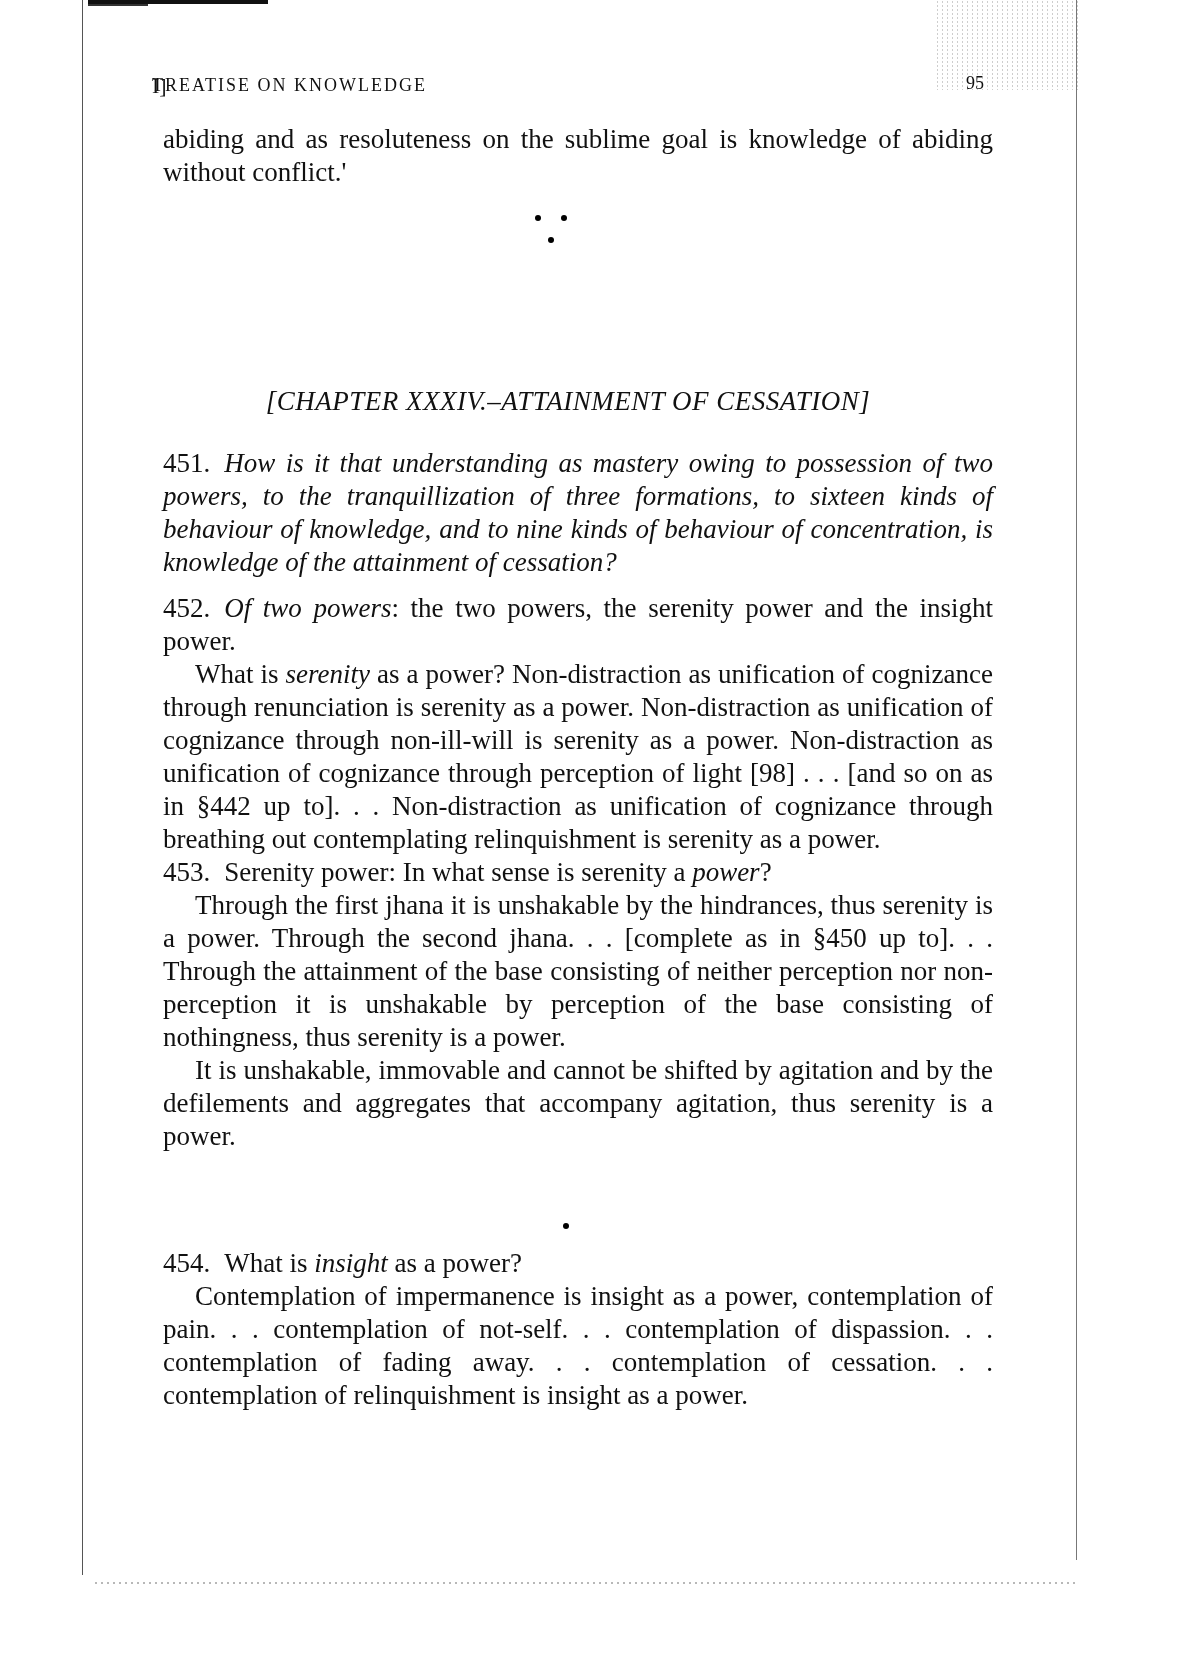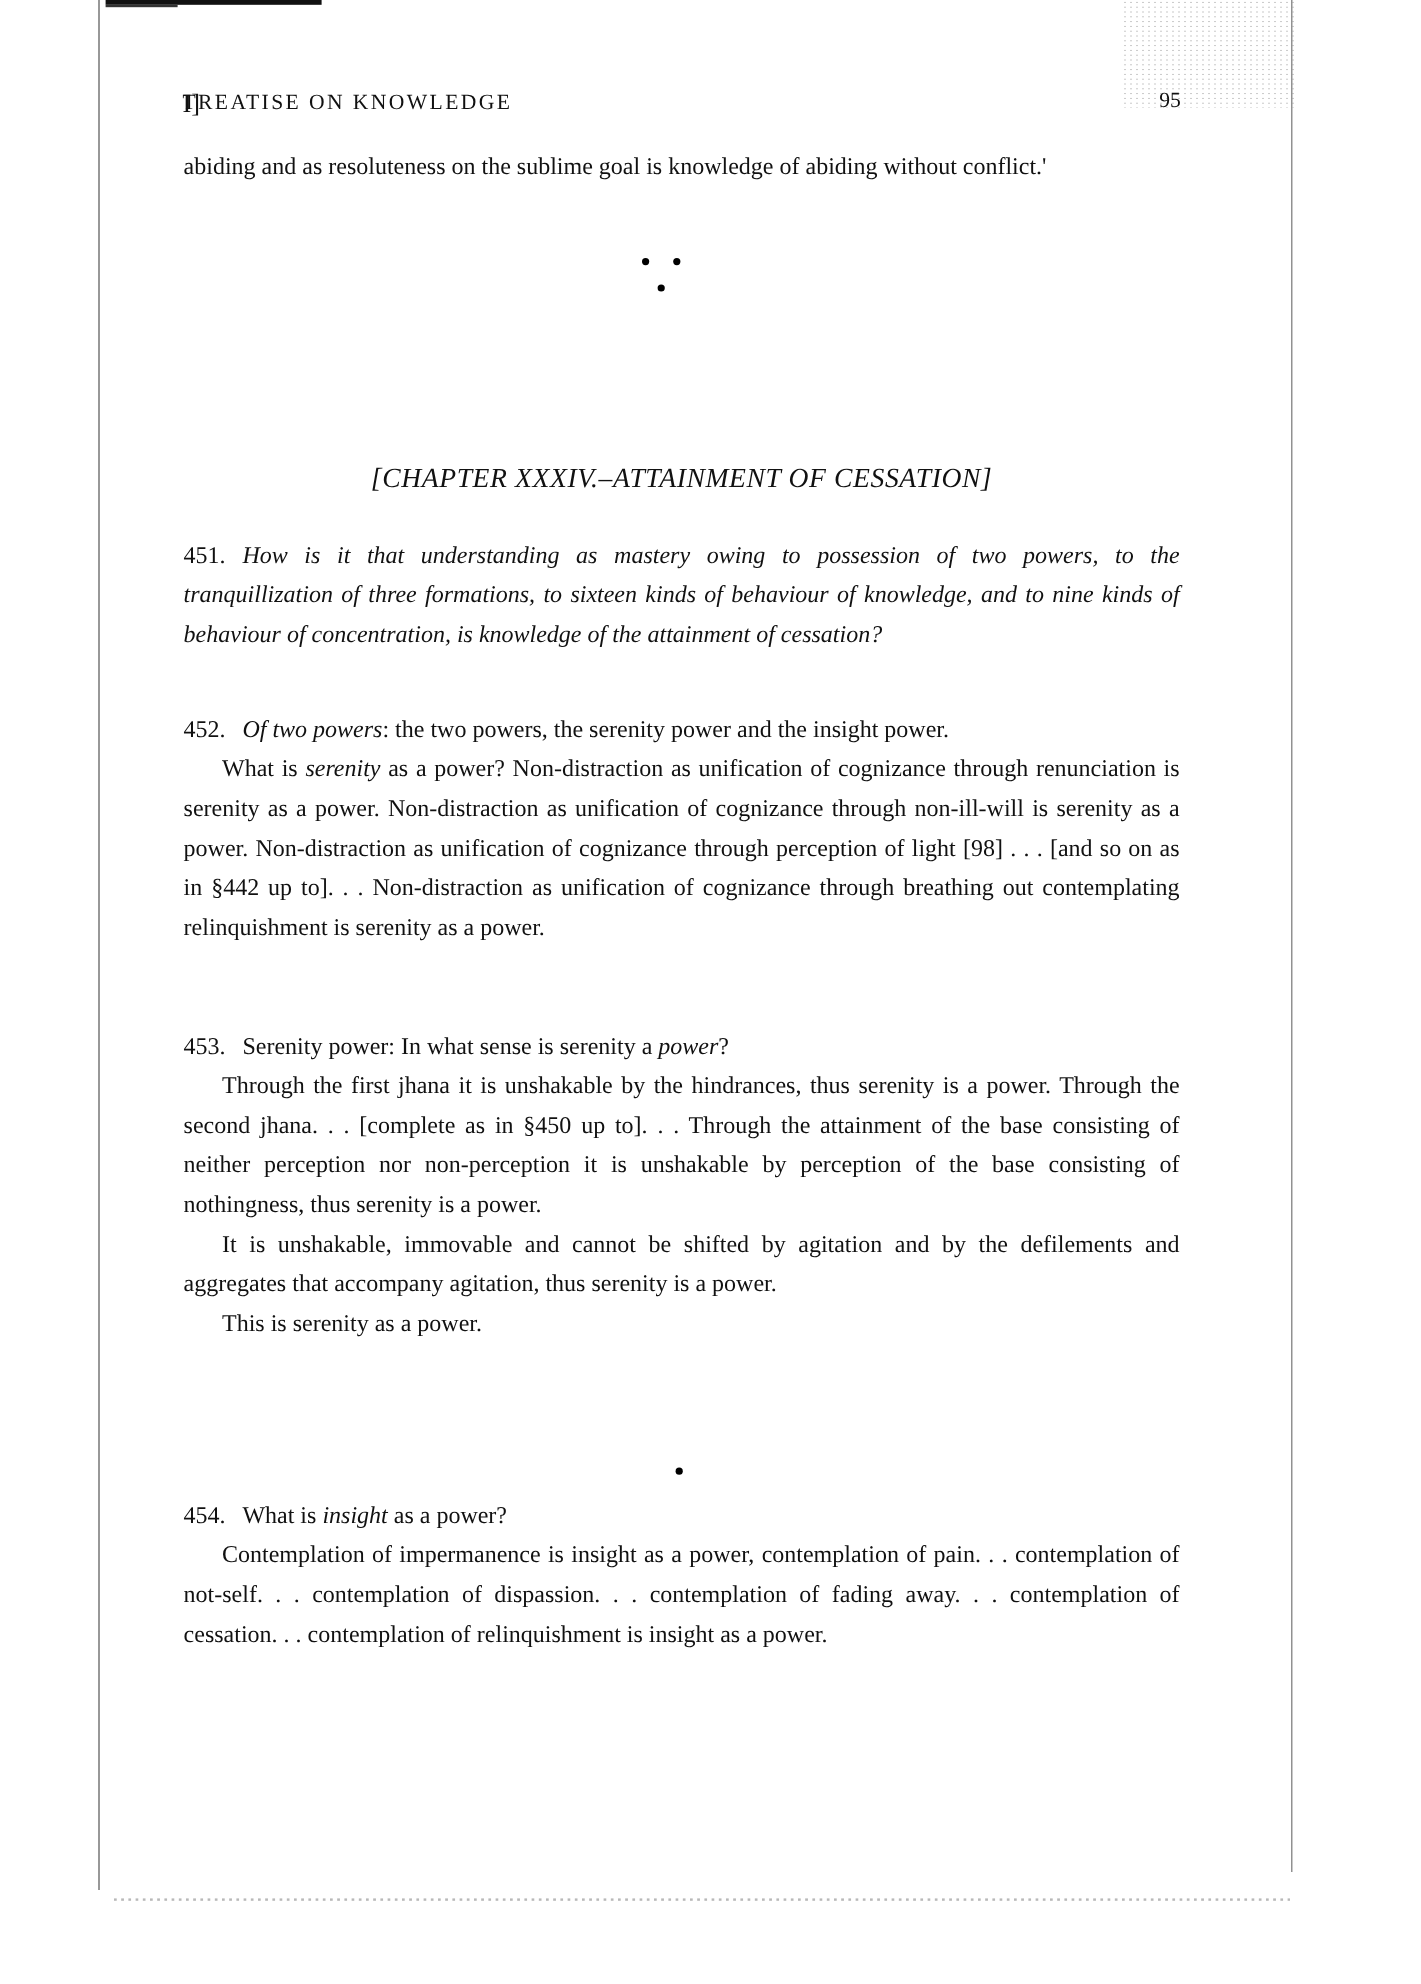--- a/index.html
+++ b/index.html
@@ -11,28 +11,28 @@
     .noise { position: absolute; left: 935px; top: 0; width: 145px; height: 90px;
       background-image: radial-gradient(#999 0.6px, transparent 0.8px);
       background-size: 5px 4px; opacity: 0.55; }
     .bottom-dots { position: absolute; left: 95px; top: 1582px; width: 980px; height: 2px;
       background-image: linear-gradient(to right, #888 40%, transparent 40%);
       background-size: 6px 2px; opacity: 0.6; }
     .header { position: absolute; left: 152px; top: 73px; width: 832px; height: 30px; }
     .header .left { position: absolute; left: 0; top: 0; font-size: 22px; }
     .header .title { position: absolute; left: 0; right: 0; top: 2px; font-size: 18px; letter-spacing: 2px; }
     .header .pageno { position: absolute; right: 0; top: 0; font-size: 18px; }
-    .text { position: absolute; left: 153px; width: 830px; font-size: 20px; line-height: 33px; text-align: justify; }
+    .text { position: absolute; left: 163px; width: 830px; font-size: 27px; line-height: 33px; text-align: justify; }
     .text p { margin: 0; }
     .indent { text-indent: 32px; }
     .num { margin-right: 14px; }
     i { font-style: italic; }
     .asterism { position: absolute; left: 535px; top: 215px; width: 40px; height: 30px; }
     .asterism span { position: absolute; width: 6px; height: 6px; border-radius: 50%; background: #000; }
-    .chapter { position: absolute; left: 153px; width: 830px; top: 386px; text-align: center; font-size: 23px; font-style: italic; letter-spacing: 0.5px; }
+    .chapter { position: absolute; left: 153px; width: 830px; top: 386px; text-align: center; font-size: 27px; font-style: italic; letter-spacing: 0.5px; }
     .sep-dot { position: absolute; left: 563px; top: 1223px; width: 6px; height: 6px; border-radius: 50%; background: #000; }
   </style>
 </head>
 <body>
 
 <div class="scan-top"></div>
 <div class="scan-top2"></div>
 <div class="border-left"></div>
 <div class="border-right"></div>
 <div class="noise"></div>
@@ -62,21 +62,20 @@
 
 <div class="text" style="top:592px;">
   <p><span class="num">452.</span><i>Of two powers</i><span>: the two powers, the serenity power and the insight power.</span></p>
   <p class="indent"><span>What is </span><i>serenity</i><span> as a power? Non-distraction as unification of cognizance through renunciation is serenity as a power. Non-distraction as unification of cognizance through non-ill-will is serenity as a power. Non-distraction as unification of cognizance through perception of light [98] . . . [and so on as in §442 up to]. . . Non-distraction as unification of cognizance through breathing out contemplating relinquishment is serenity as a power.</span></p>
 </div>
 
 <div class="text" style="top:856px;">
   <p><span class="num">453.</span><span>Serenity power: In what sense is serenity a </span><i>power</i><span>?</span></p>
   <p class="indent">Through the first jhana it is unshakable by the hindrances, thus serenity is a power. Through the second jhana. . . [complete as in §450 up to]. . . Through the attainment of the base consisting of neither perception nor non-perception it is unshakable by perception of the base consisting of nothingness, thus serenity is a power.</p>
   <p class="indent">It is unshakable, immovable and cannot be shifted by agitation and by the defilements and aggregates that accompany agitation, thus serenity is a power.</p>
-  <p class="indent">This is serenity as a power.</p>
 </div>
 
 <div class="sep-dot"></div>
 
 <div class="text" style="top:1247px;">
   <p><span class="num">454.</span><span>What is </span><i>insight</i><span> as a power?</span></p>
   <p class="indent">Contemplation of impermanence is insight as a power, contemplation of pain. . . contemplation of not-self. . . contemplation of dispassion. . . contemplation of fading away. . . contemplation of cessation. . . contemplation of relinquishment is insight as a power.</p>
 </div>
 
 </body></html>

